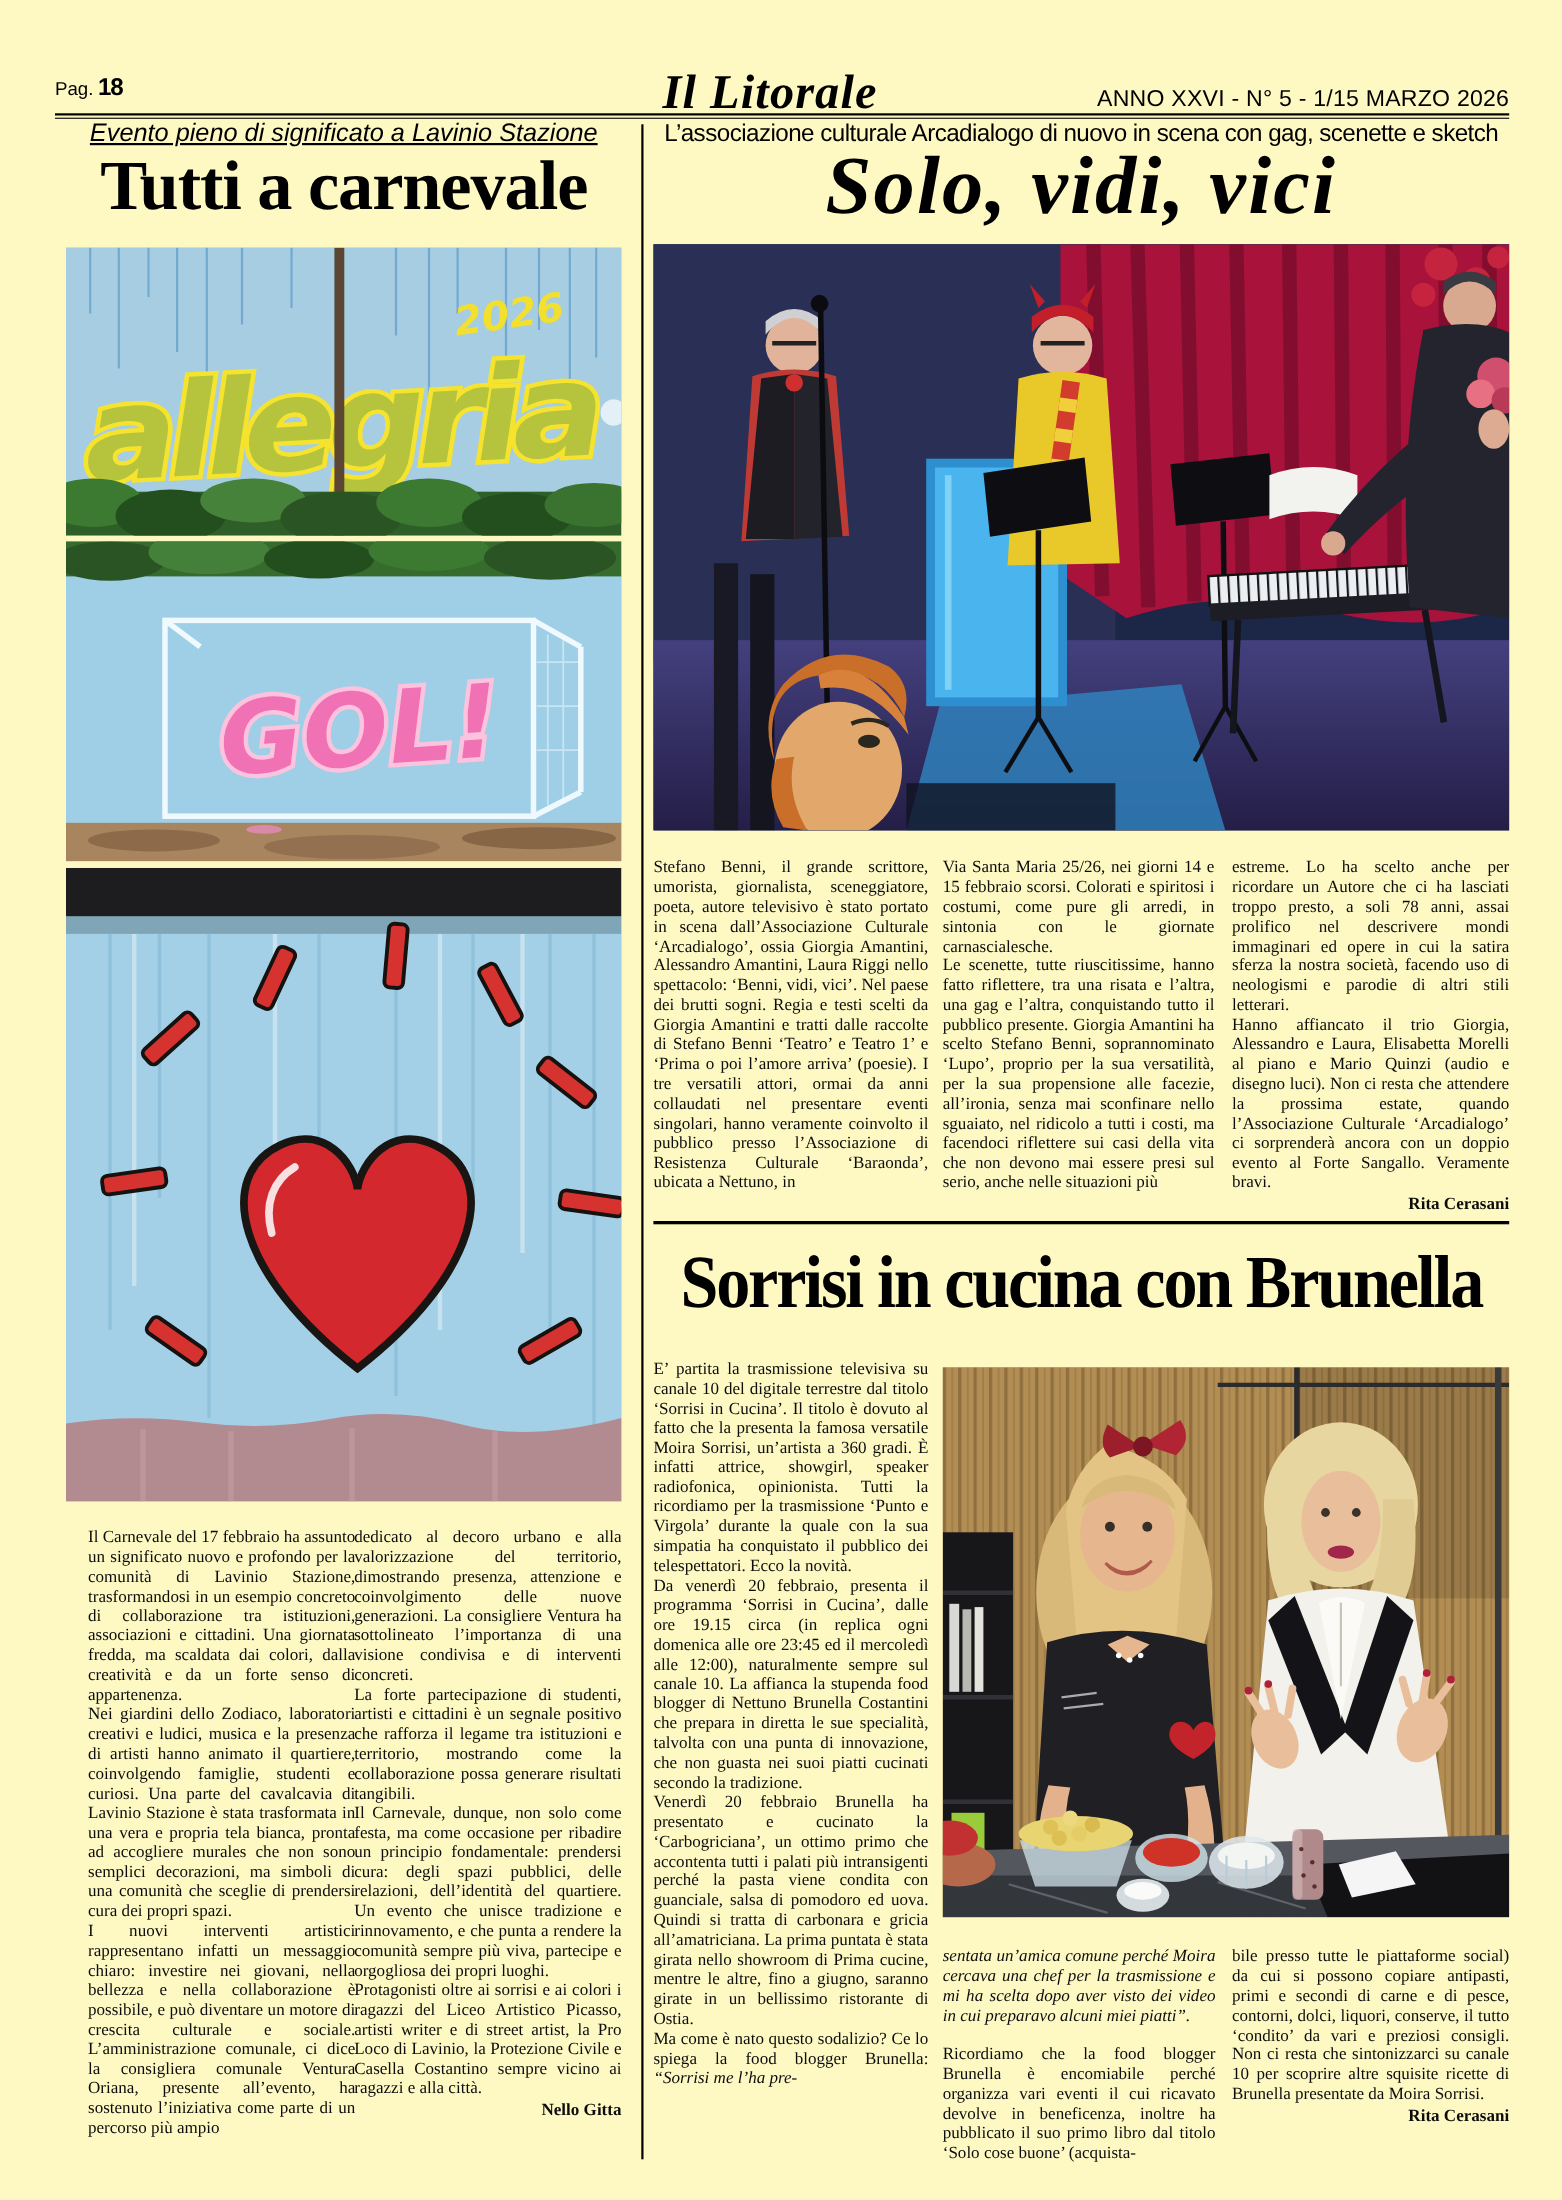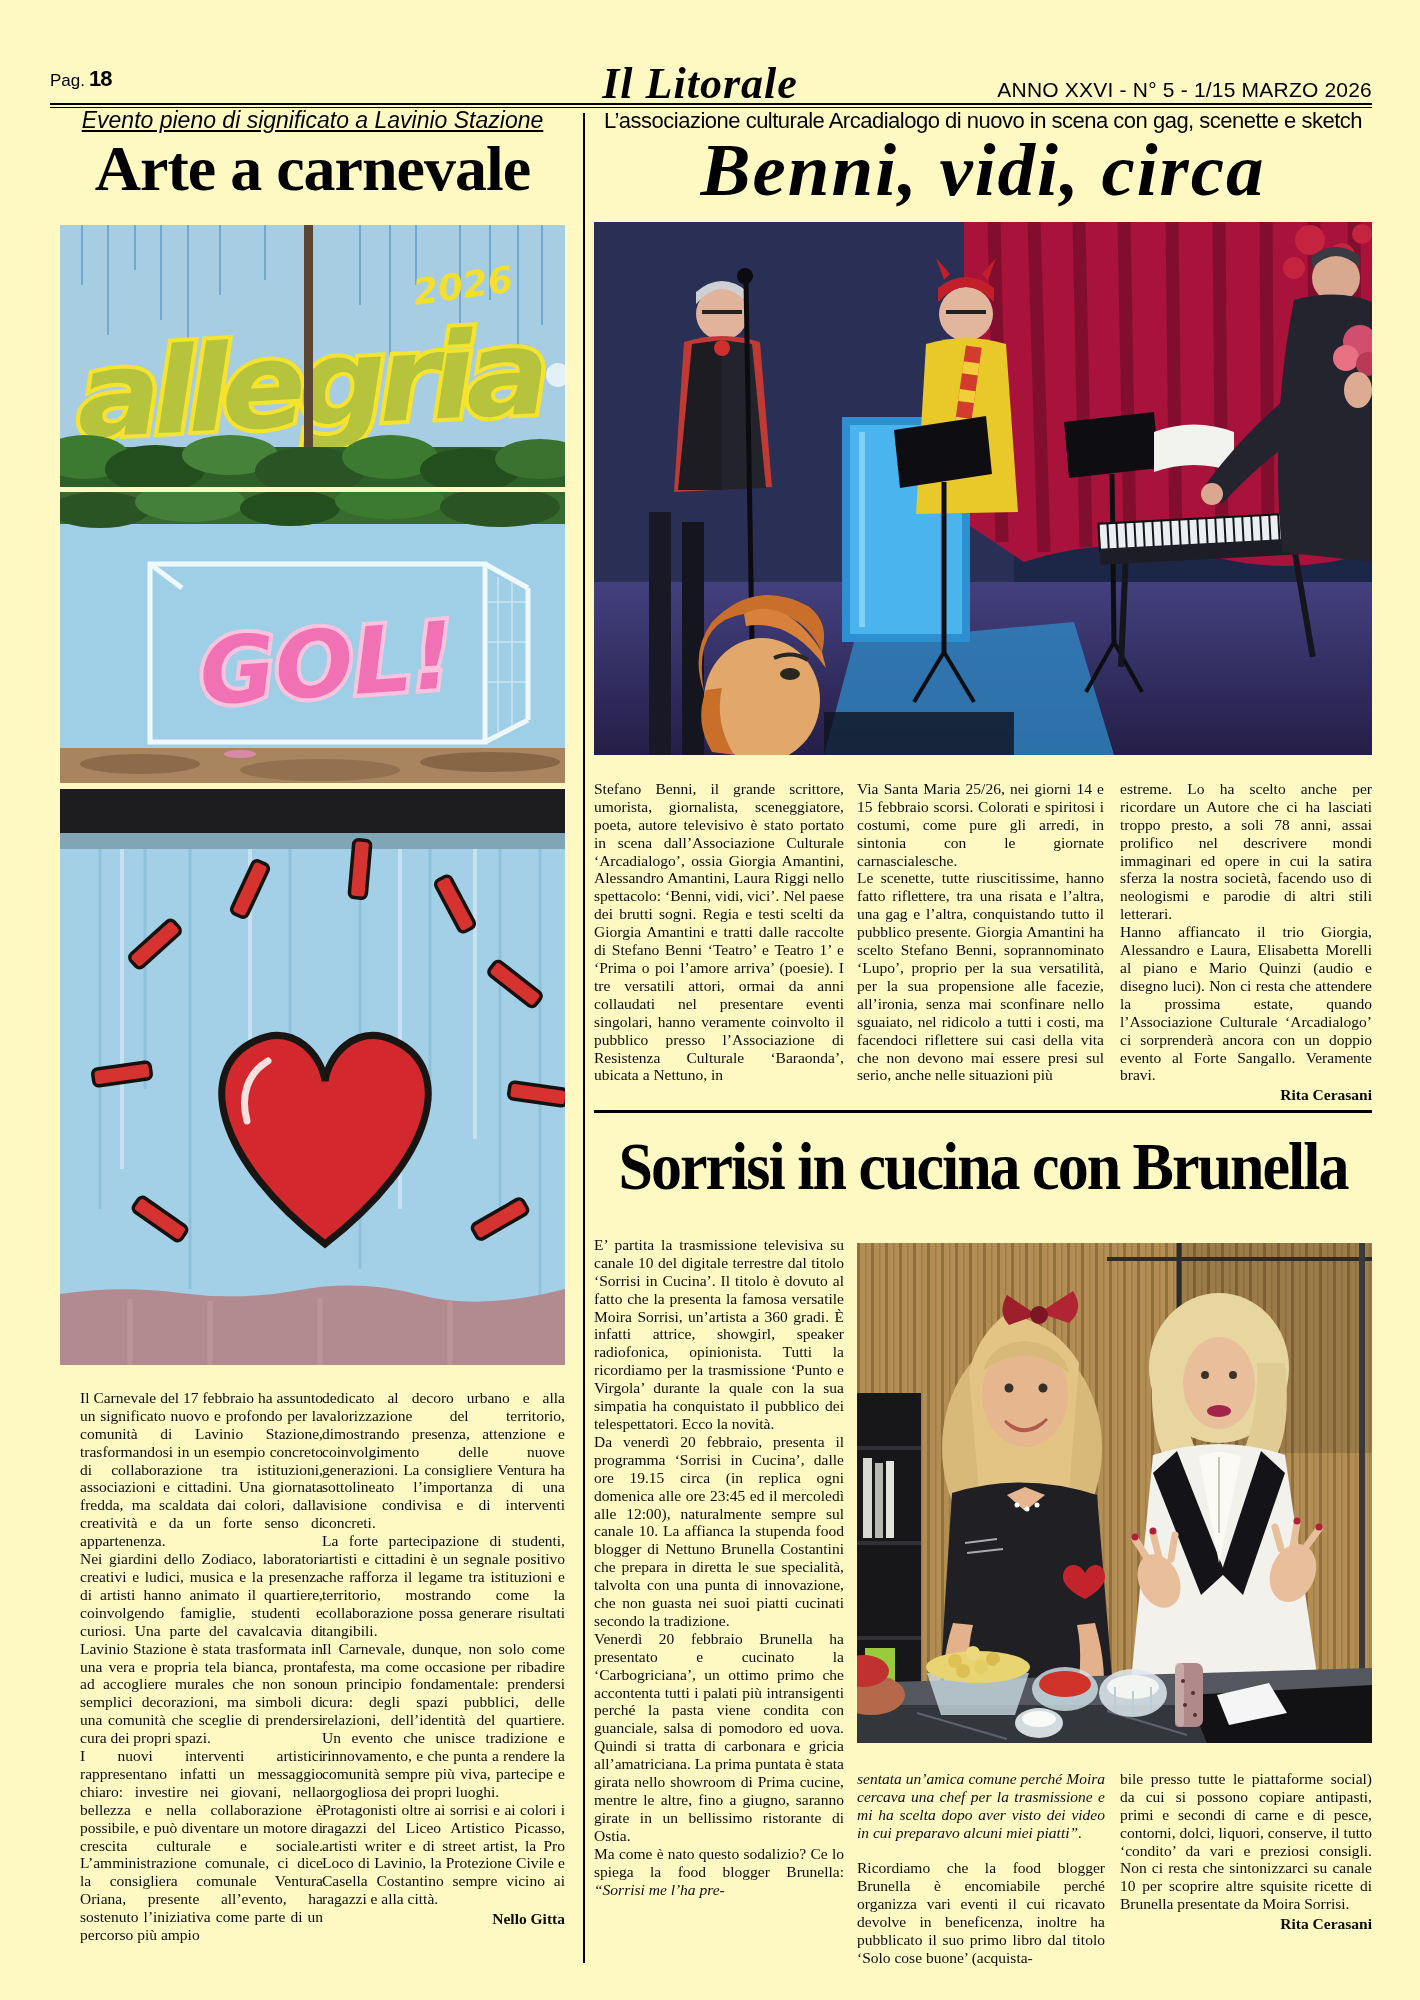--- a/index.html
+++ b/index.html
@@ -46,21 +46,21 @@
     <span class="paglabel">Pag.</span>
     <span class="pagnum">18</span>
   </div>
   <div class="abs masthead">Il Litorale</div>
   <div class="abs issue">ANNO XXVI - N° 5 - 1/15 MARZO 2026</div>
   <div class="abs rule" style="left:50px;top:103px;width:1322px;height:2px;"></div>
   <div class="abs rule" style="left:50px;top:107px;width:1322px;height:1px;"></div>
   <div class="abs rule" style="left:583px;top:113px;width:2px;height:1850px;"></div>
 
   <div class="abs kicker-left">Evento pieno di significato a Lavinio Stazione</div>
-  <div class="abs hl-arte">Arte a carnevale</div>
+  <div class="abs hl-arte">Tutti a carnevale</div>
 
   <div class="abs photo" style="left:60px;top:225px;width:505px;height:262px;">
     <svg width="505" height="262" viewBox="0 0 505 262">
       <rect width="505" height="262" fill="#a7cde2"></rect>
       <g stroke="#4f93c4" stroke-width="2" opacity="0.6">
         <line x1="22" y1="0" x2="22" y2="60"></line>
           <line x1="48" y1="0" x2="48" y2="110"></line>
         <line x1="75" y1="0" x2="75" y2="45"></line>
           <line x1="101" y1="0" x2="101" y2="95"></line>
         <line x1="128" y1="0" x2="128" y2="150"></line>
@@ -178,21 +178,21 @@
   </div>
   <div class="abs bcol" style="left:322px;top:1371px;width:243px;">
     <span>dedicato al decoro urbano e alla valorizzazione del territorio, dimostrando presenza, attenzione e coinvolgimento delle nuove generazioni. La consigliere Ventura ha sottolineato l’importanza di una visione condivisa e di interventi concreti.
 La forte partecipazione di studenti, artisti e cittadini è un segnale positivo che rafforza il legame tra istituzioni e territorio, mostrando come la collaborazione possa generare risultati tangibili.
 Il Carnevale, dunque, non solo come festa, ma come occasione per ribadire un principio fondamentale: prendersi cura: degli spazi pubblici, delle relazioni, dell’identità del quartiere. Un evento che unisce tradizione e rinnovamento, e che punta a rendere la comunità sempre più viva, partecipe e orgogliosa dei propri luoghi.
 Protagonisti oltre ai sorrisi e ai colori i ragazzi del Liceo Artistico Picasso, artisti writer e di street artist, la Pro Loco di Lavinio, la Protezione Civile e Casella Costantino sempre vicino ai ragazzi e alla città.</span>
     <span class="byline">Nello Gitta</span>
   </div>
 
   <div class="abs kicker-right">L’associazione culturale Arcadialogo di nuovo in scena con gag, scenette e sketch</div>
-  <div class="abs hl-benni">Benni, vidi, circa</div>
+  <div class="abs hl-benni">Solo, vidi, vici</div>
 
   <div class="abs photo" style="left:594px;top:222px;width:778px;height:533px;background:#232a4e;">
     <svg width="778" height="533" viewBox="0 0 778 533">
       <defs>
         <pattern id="keys" width="9" height="26" patternUnits="userSpaceOnUse">
           <rect width="9" height="26" fill="#eceff2"></rect>
           <rect x="0" width="2" height="26" fill="#16161c"></rect>
         </pattern>
         <linearGradient id="floor" x1="0" y1="0" x2="0" y2="1">
           <stop offset="0" stop-color="#44407e"></stop>

